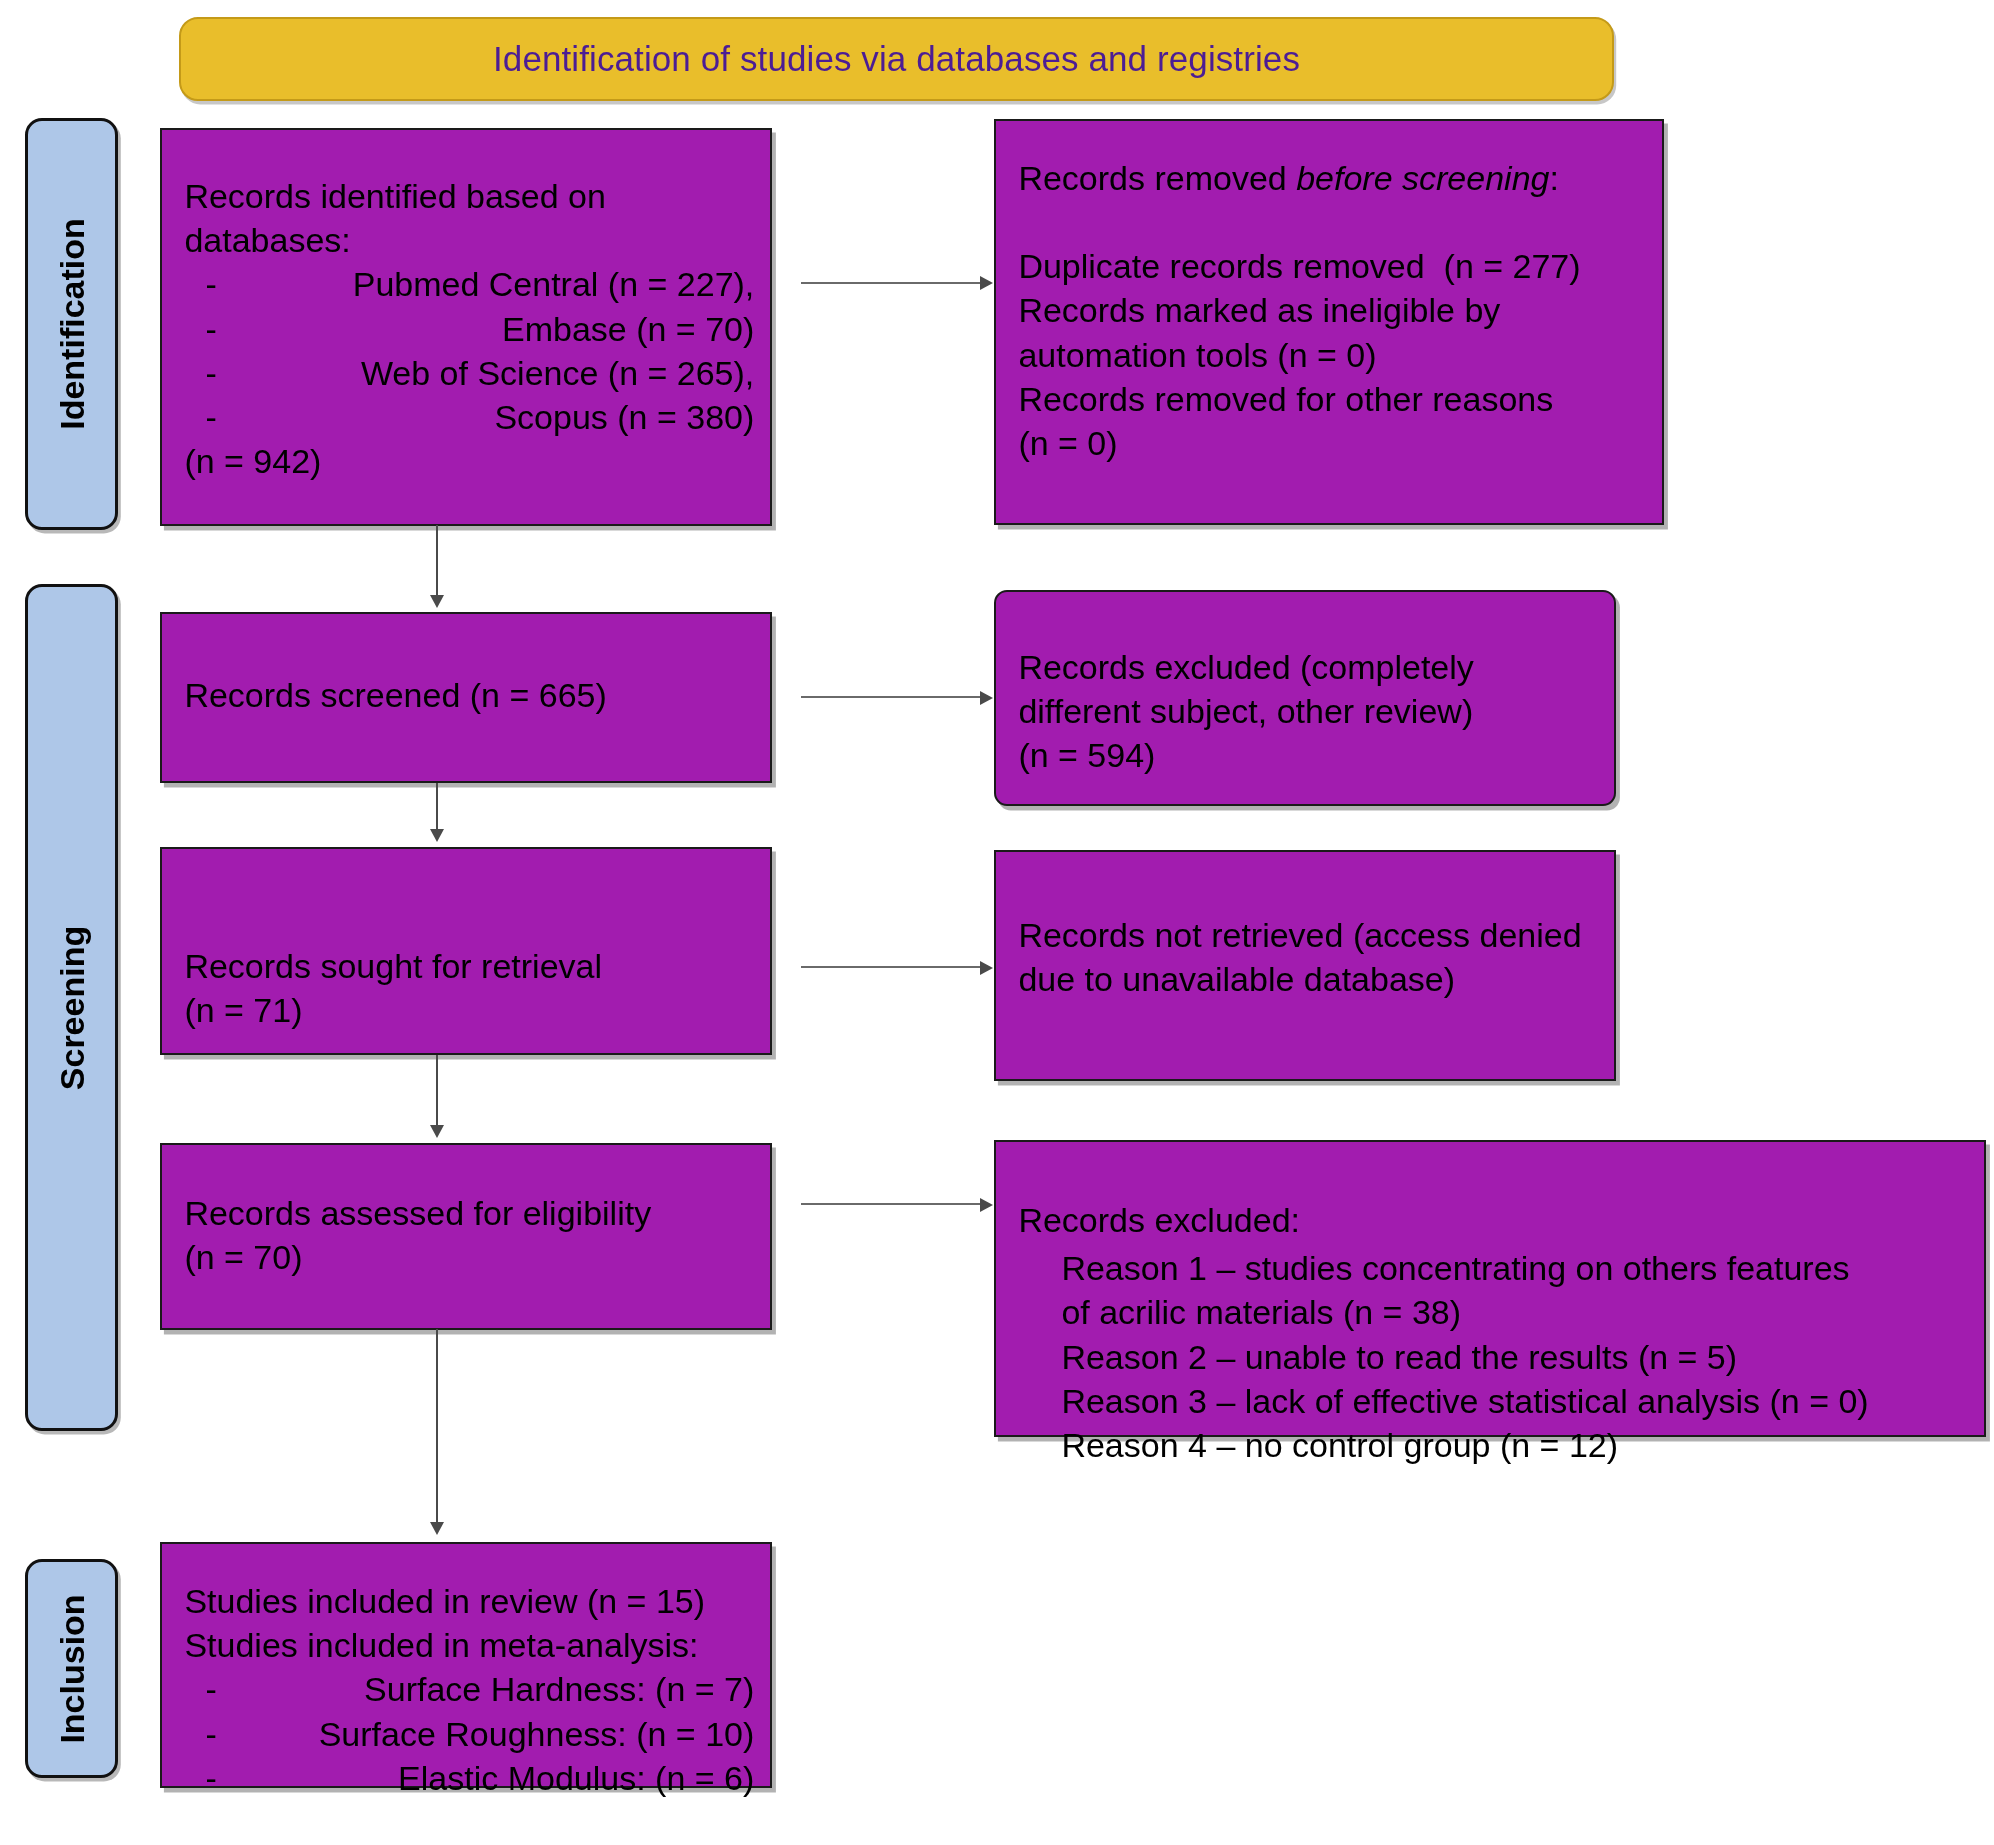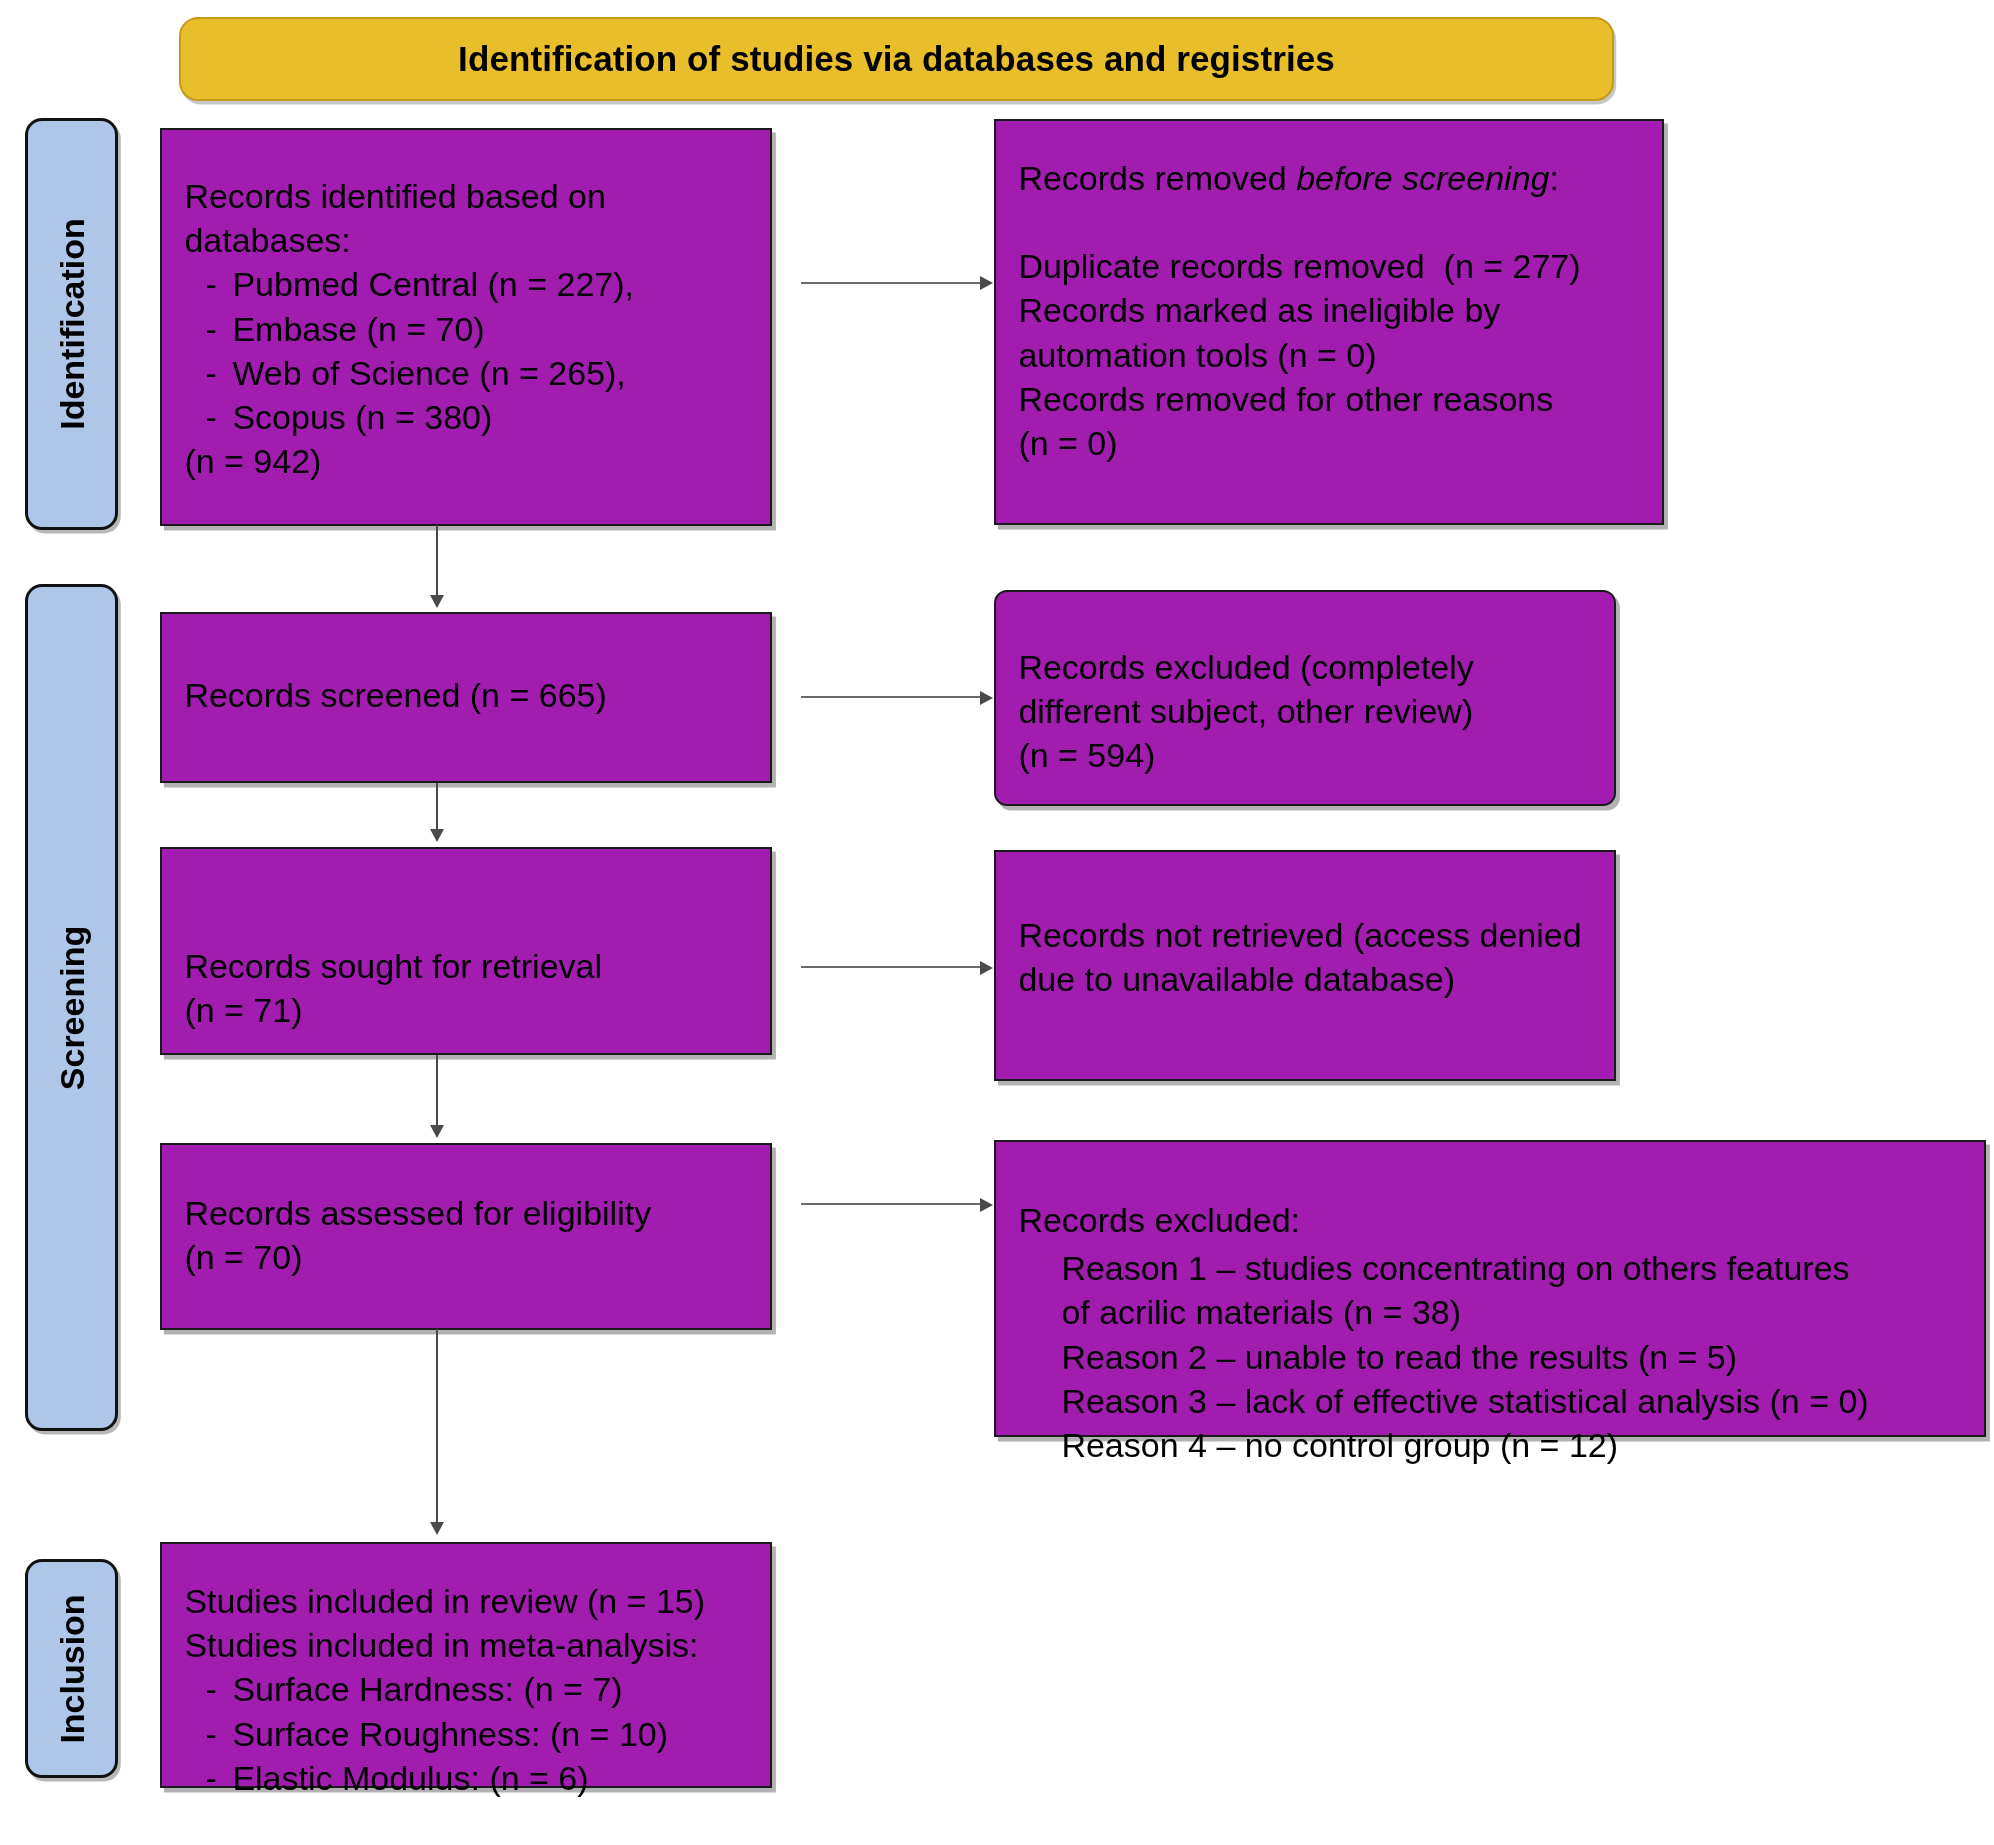--- a/index.html
+++ b/index.html
@@ -5,40 +5,40 @@
   html,body{margin:0;padding:0;background:#ffffff;}
   body{width:1995px;height:1846px;position:relative;overflow:hidden;
        font-family:"Liberation Sans","DejaVu Sans",sans-serif;color:#000;}
 
   .canvas{position:absolute;left:0;top:0;width:1995px;height:1846px;}
 
   
   .banner{position:absolute;display:flex;align-items:center;justify-content:center;
           background:#E9BE2B;border:2.8px solid #C49A18;border-radius:19px;
           box-shadow:2.2px 3.4px 0 rgba(0,0,0,.22);}
-  .banner-text{font-size:35px;font-weight:bold;letter-spacing:0.1px;color:#000000;white-space:nowrap;}
+  .banner-text{font-size:35px;font-weight:normal;letter-spacing:0.1px;color:#4c1d95;white-space:nowrap;}
 
   
   .stage{position:absolute;background:#AEC7E8;border:3.4px solid #111;border-radius:17px;
          box-shadow:2.8px 3.4px 0 rgba(0,0,0,.28);}
   .stage-label{position:absolute;left:50%;top:50%;
                transform:translate(-50%,-50%) rotate(-90deg);
                transform-origin:center center;
                white-space:nowrap;font-size:34px;font-weight:bold;color:#000;}
 
   
   .box{position:absolute;background:#a21caf;border:2.8px solid #1a1a1a;
        box-shadow:3.9px 4.5px 0 rgba(0,0,0,.30);box-sizing:border-box;}
   .box-inner{position:absolute;left:22.4px;right:15.7px;}
   .line{font-size:34px;line-height:1.30;white-space:pre;}
   .line.wrap{white-space:normal;}
   em{font-style:italic;}
 
   ul.bl{list-style:none;margin:0;padding:0;}
-  ul.bl li{position:relative;padding-left:48px;font-size:34px;line-height:1.30;white-space:pre;}
+  ul.bl li{position:relative;padding-left:48px;font-size:34px;line-height:1.30;white-space:pre;text-align:right;}
   ul.bl li::before{content:"-";position:absolute;left:21px;top:0;font-size:34px;}
 
   ul.rl{list-style:none;margin:4px;padding:0;}
   ul.rl li{padding-left:39px;font-size:34px;line-height:1.30;}
 
   
   .vline{position:absolute;width:2.2px;background:#4a4a4a;}
   .hline{position:absolute;height:2.2px;background:#6a6a6a;}
   .arrow-d{position:absolute;width:0;height:0;
            border-left:7.3px solid transparent;border-right:7.3px solid transparent;

